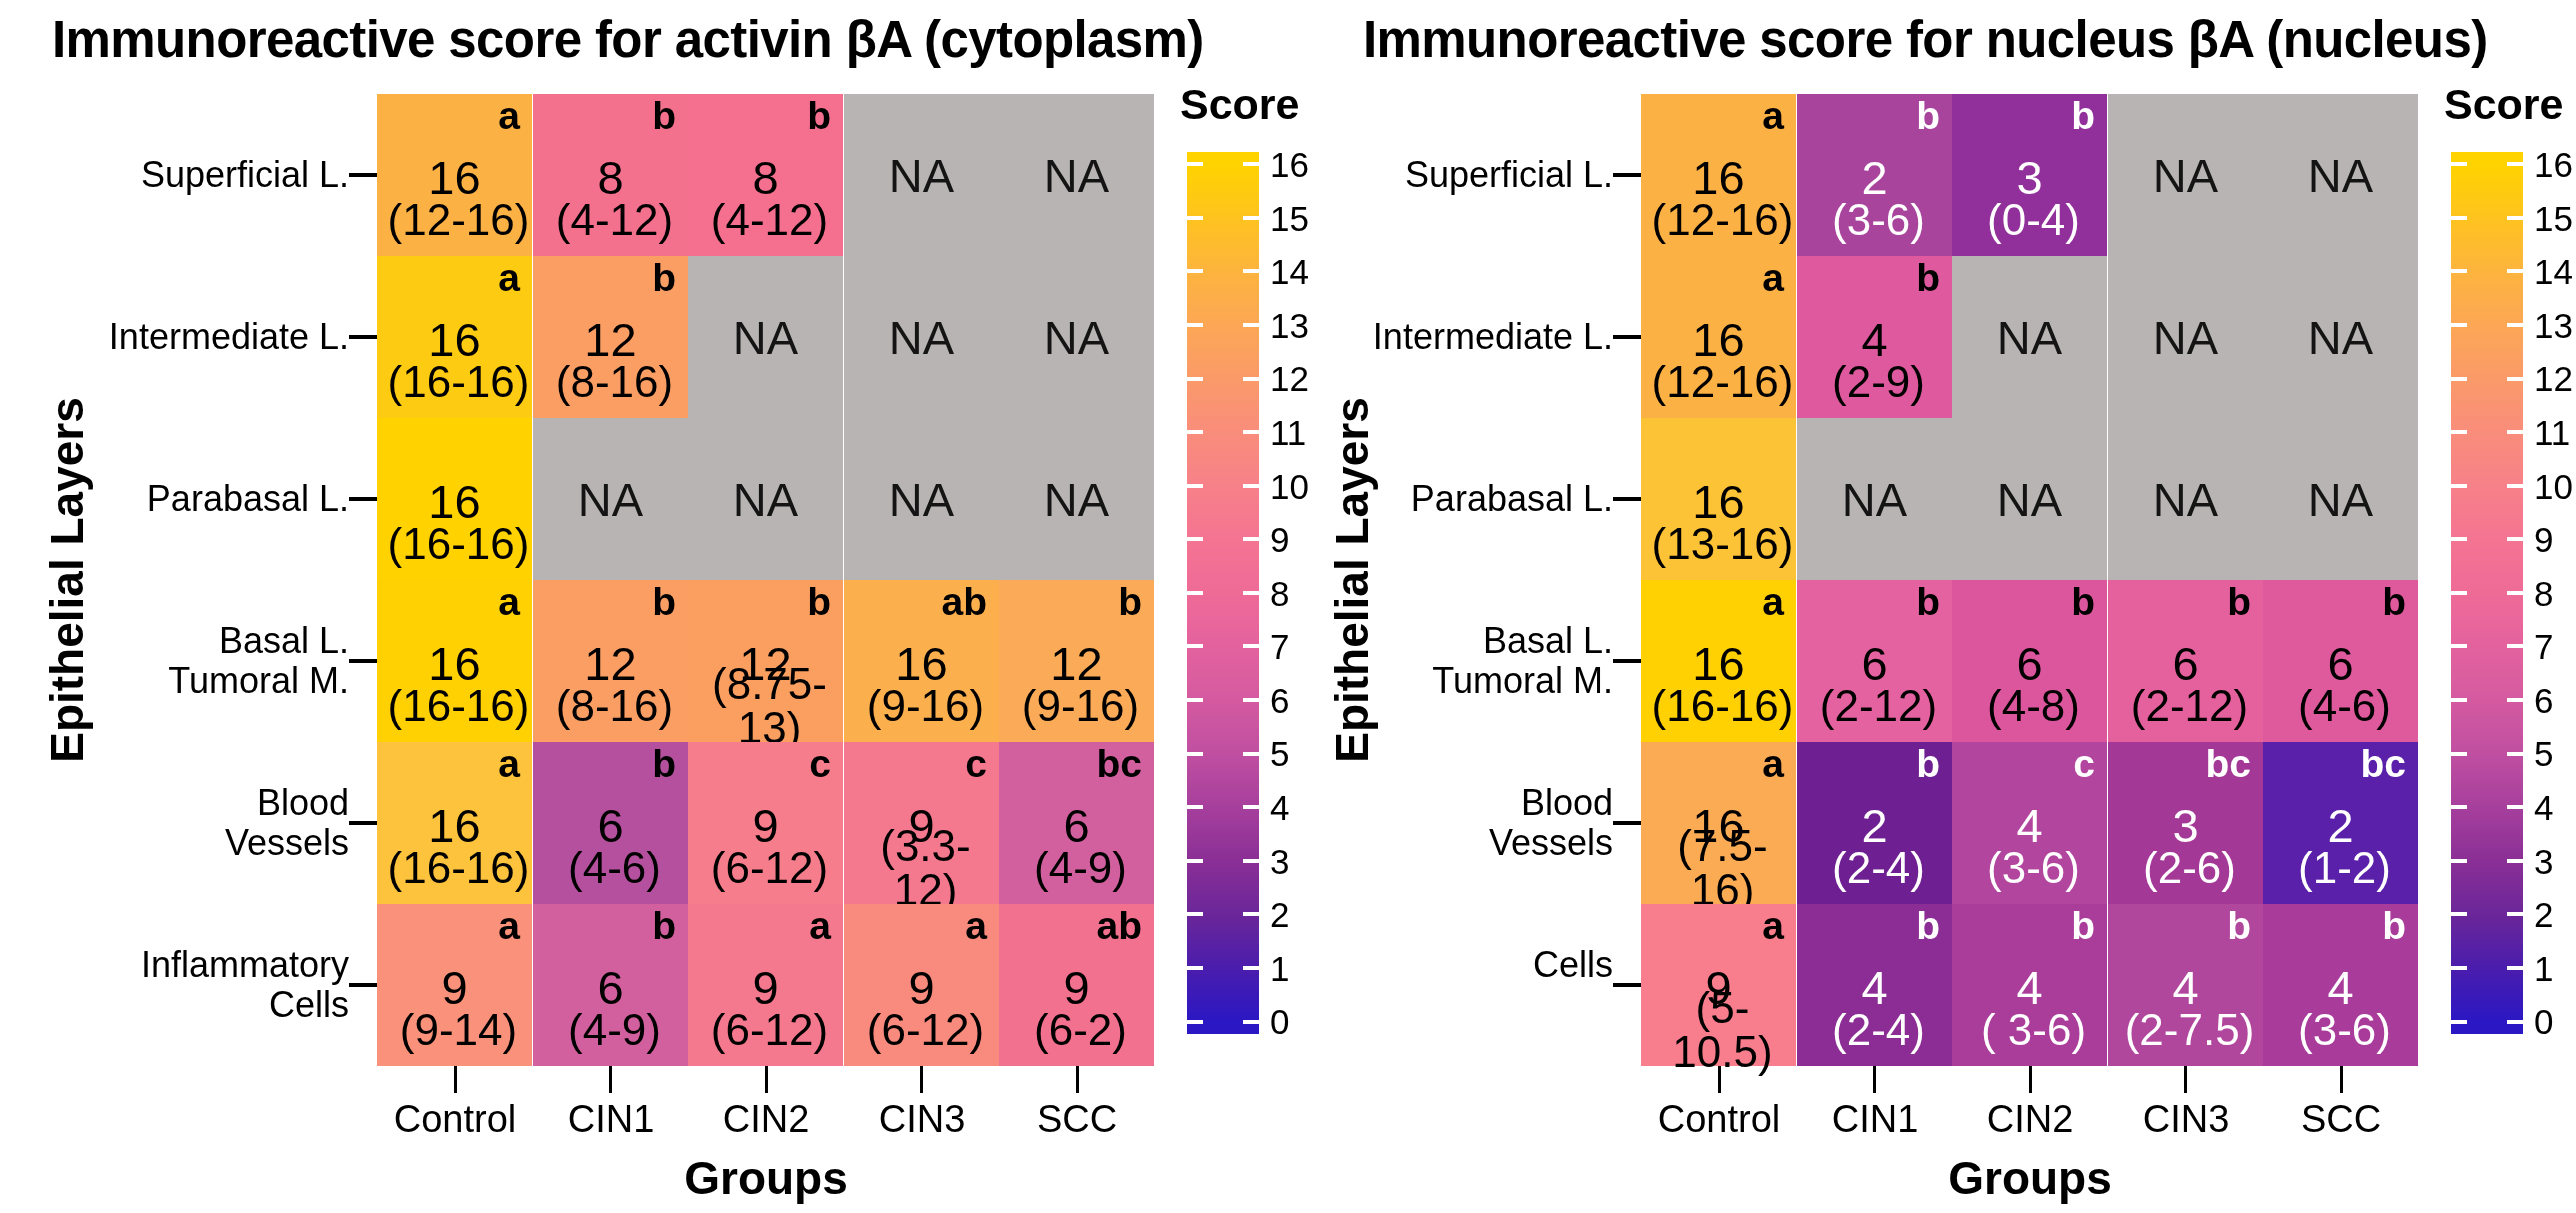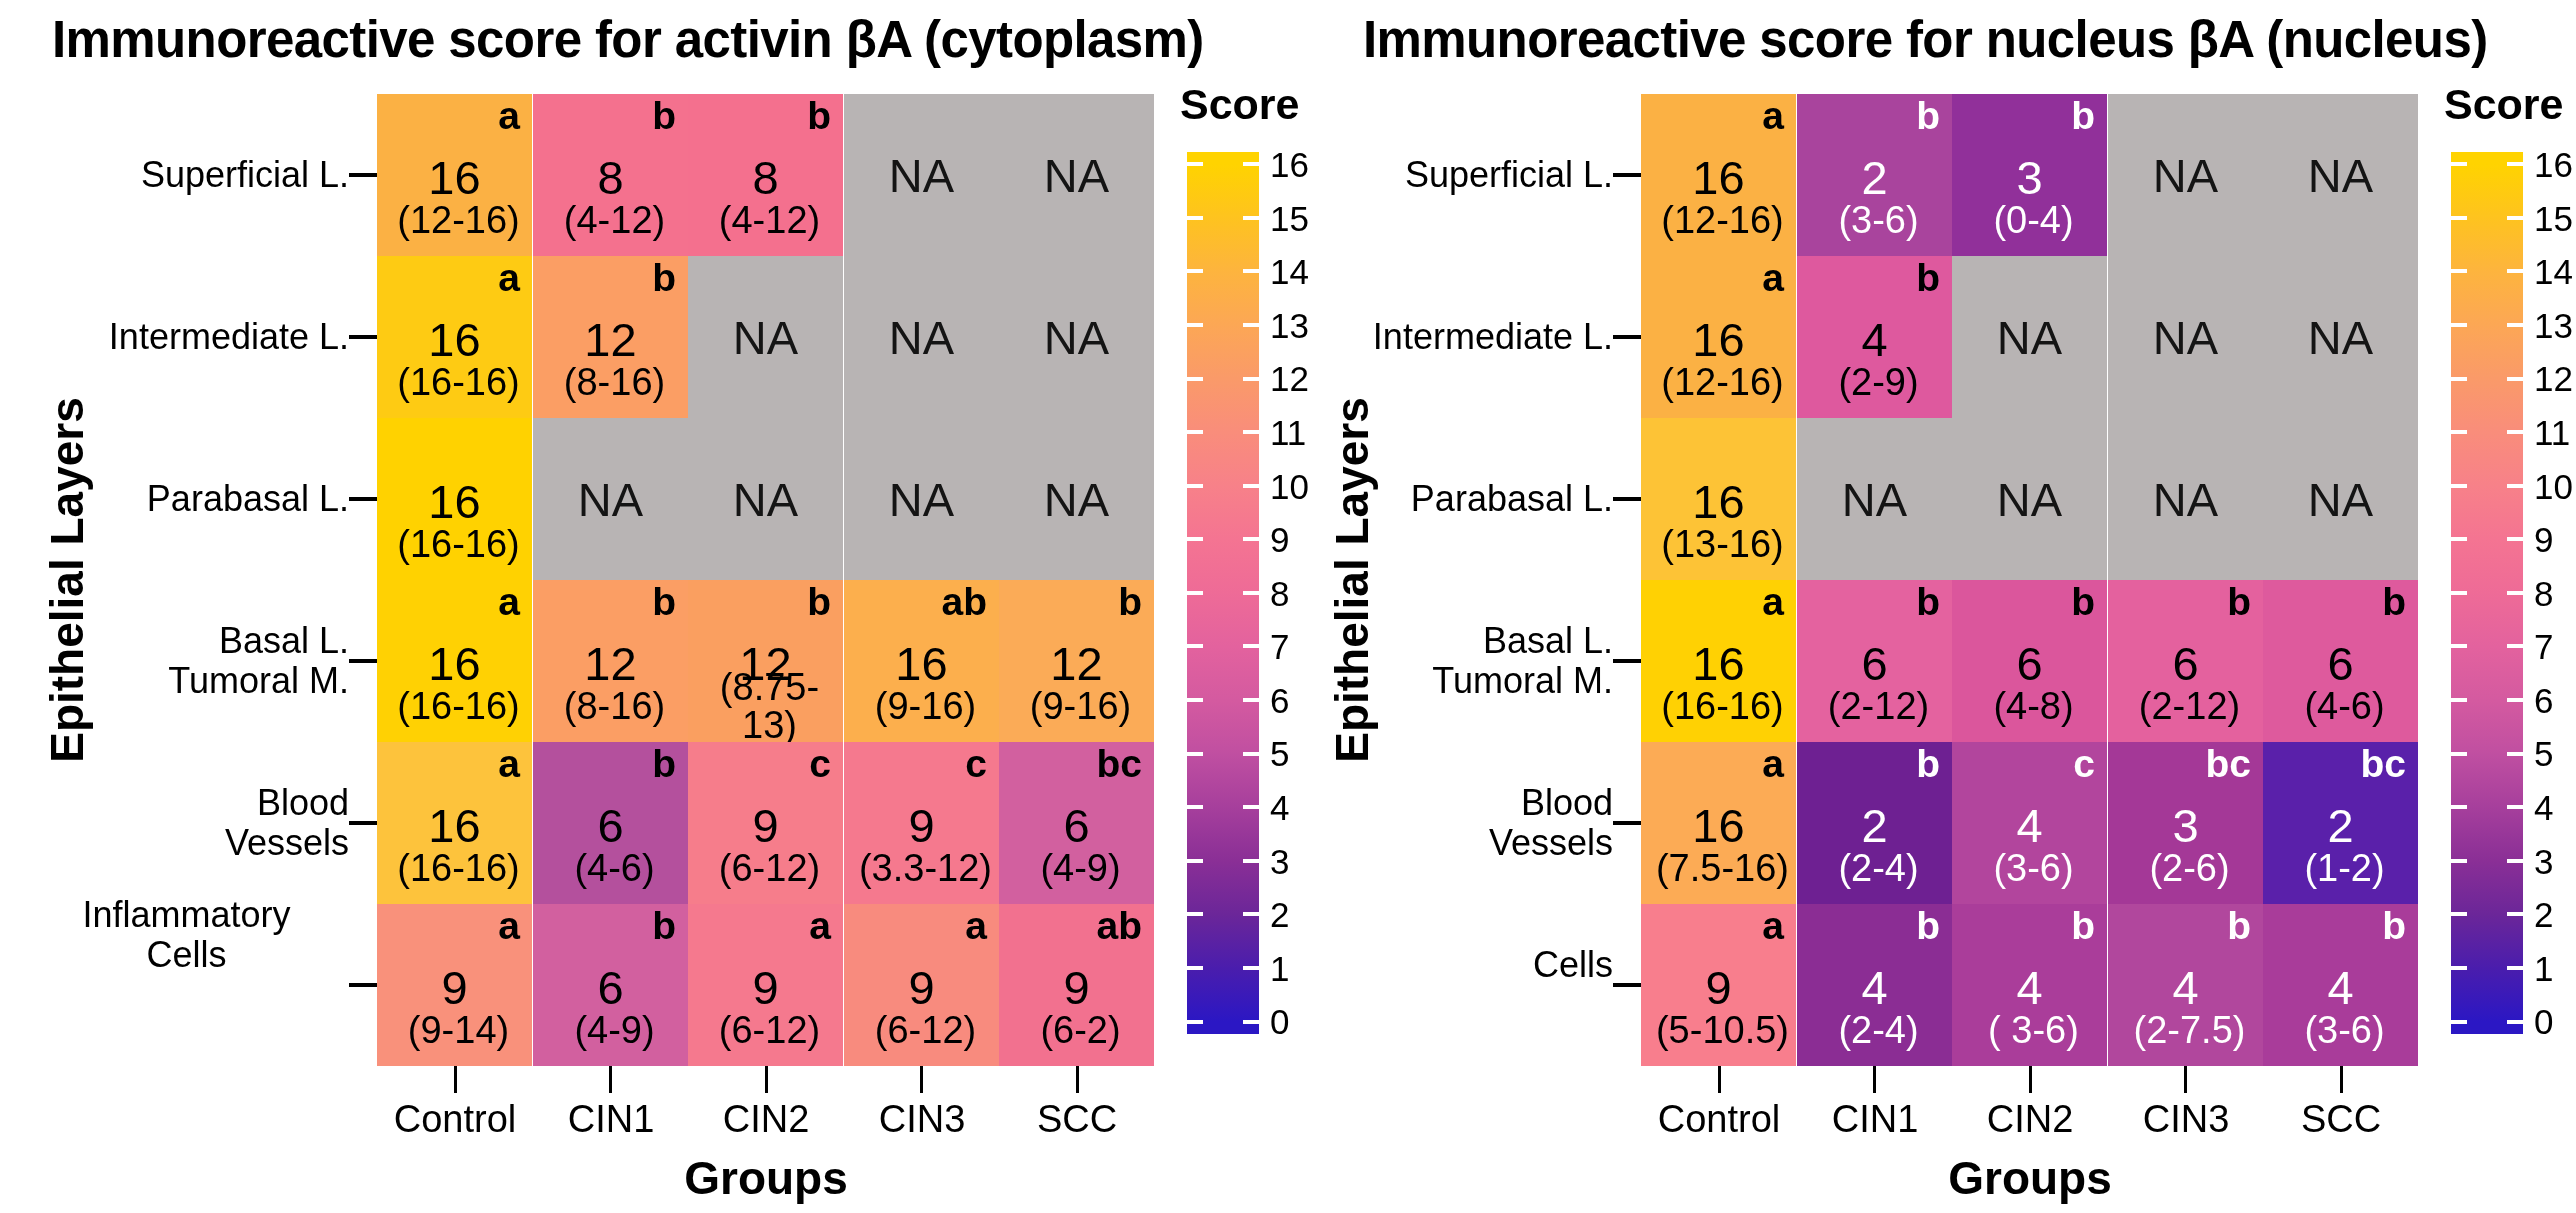--- a/index.html
+++ b/index.html
@@ -13,21 +13,21 @@
   .p1 .panel-title{left:75px;}
   .y-title{position:absolute;top:580px;font-size:46px;font-weight:bold;white-space:nowrap;transform:translate(-50%,-50%) rotate(-90deg);}
   .p0 .y-title{left:43px;}
   .p1 .y-title{left:64px;}
   .x-title{position:absolute;top:1151px;left:742px;transform:translateX(-50%);font-size:46px;font-weight:bold;}
   .row-label{position:absolute;left:0;width:325px;text-align:right;font-size:36px;line-height:40px;}
   .row-dash{position:absolute;width:28px;height:3.6px;background:#000;}
   .heat-cell{position:absolute;width:155px;height:162px;}
   .cell-letter{position:absolute;top:2.4px;right:12px;font-size:39px;font-weight:bold;line-height:1;}
   .cell-median{position:absolute;left:0;right:0;top:51%;transform:translateY(-50%);text-align:center;font-size:47px;line-height:1;}
-  .cell-range{position:absolute;left:0;right:0;top:78%;transform:translateY(-50%);text-align:center;font-size:38px;line-height:1;padding-left:8px;}
+  .cell-range{position:absolute;left:0;right:0;top:78%;transform:translateY(-50%);text-align:center;font-size:44px;line-height:1;padding-left:8px;}
   .heat-cell.na .cell-median{top:50%;font-size:47px;}
   .x-tick{position:absolute;width:3px;height:27px;background:#000;top:1066px;}
   .x-label{position:absolute;top:1098px;transform:translateX(-50%);font-size:38px;white-space:nowrap;}
   .colorbar{position:absolute;left:1163px;top:152px;width:72px;height:882px;}
   .cb-title{position:absolute;left:1156px;top:80px;font-size:43px;font-weight:bold;}
   .cb-dash{position:absolute;width:16px;height:3.6px;background:#ffffff;}
   .cb-label{position:absolute;left:1246px;transform:translateY(-50%);font-size:35px;line-height:1;}
 </style>
 </head>
 <body>
@@ -161,21 +161,21 @@
         <div class="heat-cell" style="left: 820px; top: 742px; background: rgb(245, 121, 142); color: rgb(0, 0, 0);">
           <div class="cell-letter">c</div>
           <div class="cell-median">9</div>
           <div class="cell-range">(3.3-12)</div>
         </div>
         <div class="heat-cell" style="left: 975px; top: 742px; background: rgb(210, 96, 159); color: rgb(0, 0, 0);">
           <div class="cell-letter">bc</div>
           <div class="cell-median">6</div>
           <div class="cell-range">(4-9)</div>
         </div>
-        <div class="row-label" style="top: 895px; text-align: center;">
+        <div class="row-label" style="top: 945px;">
           <div>Inflammatory</div>
           <div>Cells</div>
         </div>
         <div class="row-dash" style="left: 325px; top: 983px;"></div>
         <div class="heat-cell" style="left: 353px; top: 904px; background: rgb(249, 145, 123); color: rgb(0, 0, 0);">
           <div class="cell-letter">a</div>
           <div class="cell-median">9</div>
           <div class="cell-range">(9-14)</div>
         </div>
         <div class="heat-cell" style="left: 509px; top: 904px; background: rgb(210, 96, 159); color: rgb(0, 0, 0);">

